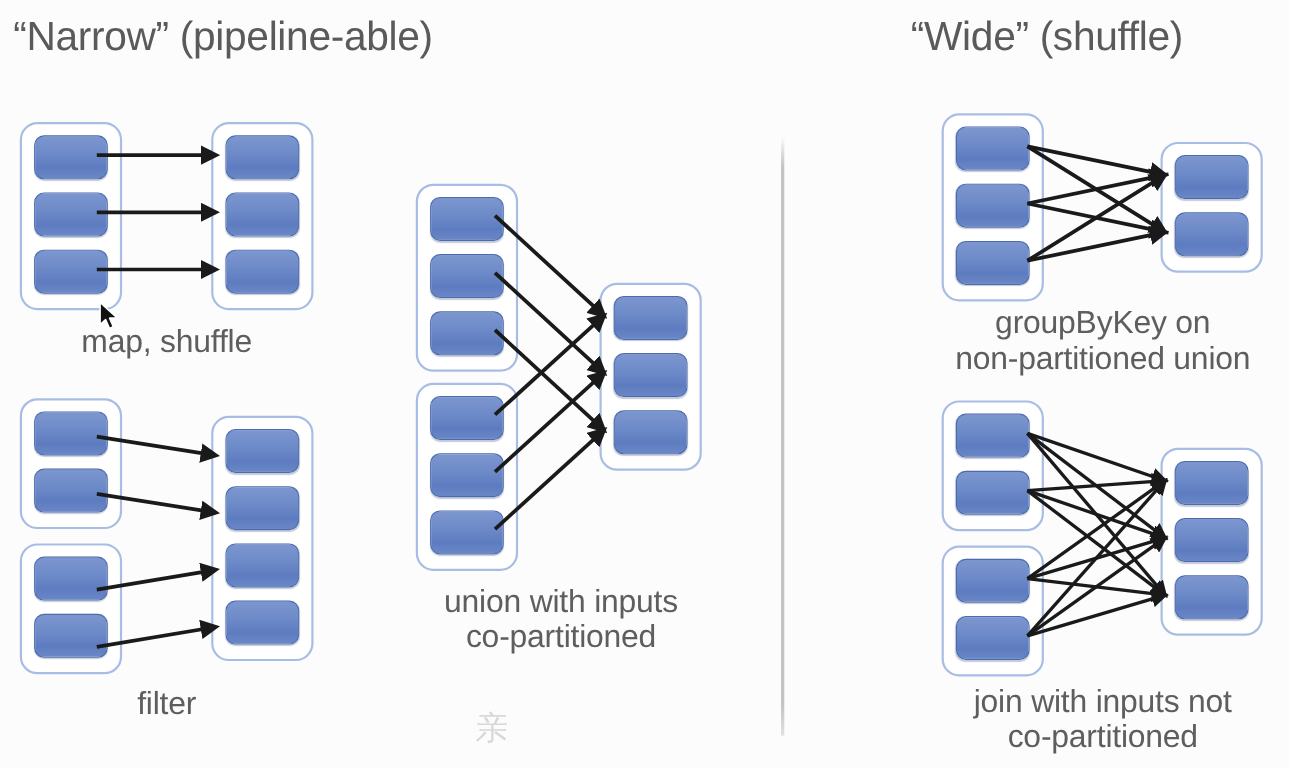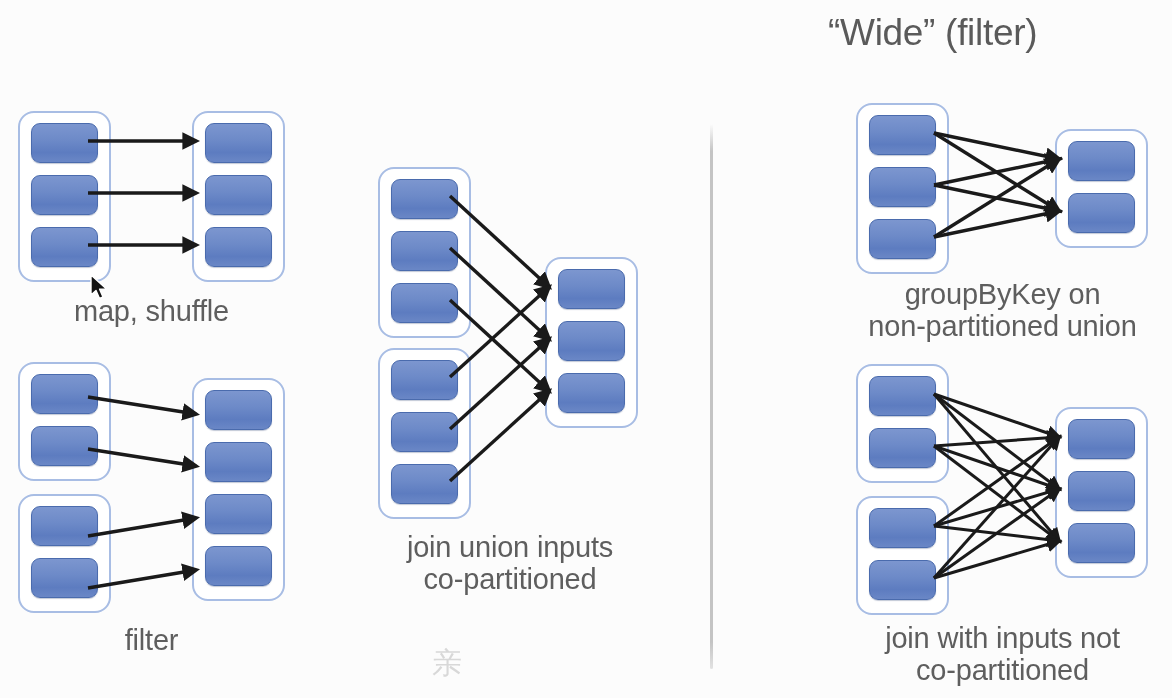--- a/index.html
+++ b/index.html
@@ -120,21 +120,22 @@
     top: 274px;
     width: 20px;
     height: 28px;
   }
 </style>
 </head>
 <body>
 
 <div class="stage">
 
-  <div class="section-title" id="title-wide">“Wide” (filter)</div>
+  <div class="section-title" id="title-narrow">“Narrow” (pipeline-able)</div>
+  <div class="section-title" id="title-wide">“Wide” (shuffle)</div>
 
   <div id="divider"></div>
 
   <div>
     <div class="partition" style="left:18px; top:111px; width:93px; height:171px;">
       <div class="block" style="left:11px; top:10px;  width:67px; height:40px;"></div>
       <div class="block" style="left:11px; top:62px;  width:67px; height:40px;"></div>
       <div class="block" style="left:11px; top:114px; width:67px; height:40px;"></div>
     </div>
     <div class="partition" style="left:192px; top:111px; width:93px; height:171px;">
@@ -200,21 +201,21 @@
       <div class="block" style="left:11px; top:114px; width:67px; height:40px;"></div>
     </div>
     <svg class="arrows" viewBox="0 0 1172 698">
       <line class="arrow-line" x1="450" y1="196" x2="549" y2="287" marker-end="url(#ah)"></line>
       <line class="arrow-line" x1="450" y1="248" x2="549" y2="339" marker-end="url(#ah)"></line>
       <line class="arrow-line" x1="450" y1="300" x2="549" y2="391" marker-end="url(#ah)"></line>
       <line class="arrow-line" x1="450" y1="377" x2="549" y2="287" marker-end="url(#ah)"></line>
       <line class="arrow-line" x1="450" y1="429" x2="549" y2="339" marker-end="url(#ah)"></line>
       <line class="arrow-line" x1="450" y1="481" x2="549" y2="391" marker-end="url(#ah)"></line>
     </svg>
-    <div class="caption" style="left:360px; top:531px; width:300px;">join union inputs
+    <div class="caption" style="left:360px; top:531px; width:300px;">union with inputs
 co-partitioned</div>
   </div>
 
   <div>
     <div class="partition" style="left:856px; top:103px; width:93px; height:171px;">
       <div class="block" style="left:11px; top:10px;  width:67px; height:40px;"></div>
       <div class="block" style="left:11px; top:62px;  width:67px; height:40px;"></div>
       <div class="block" style="left:11px; top:114px; width:67px; height:40px;"></div>
     </div>
     <div class="partition" style="left:1055px; top:129px; width:93px; height:119px;">

